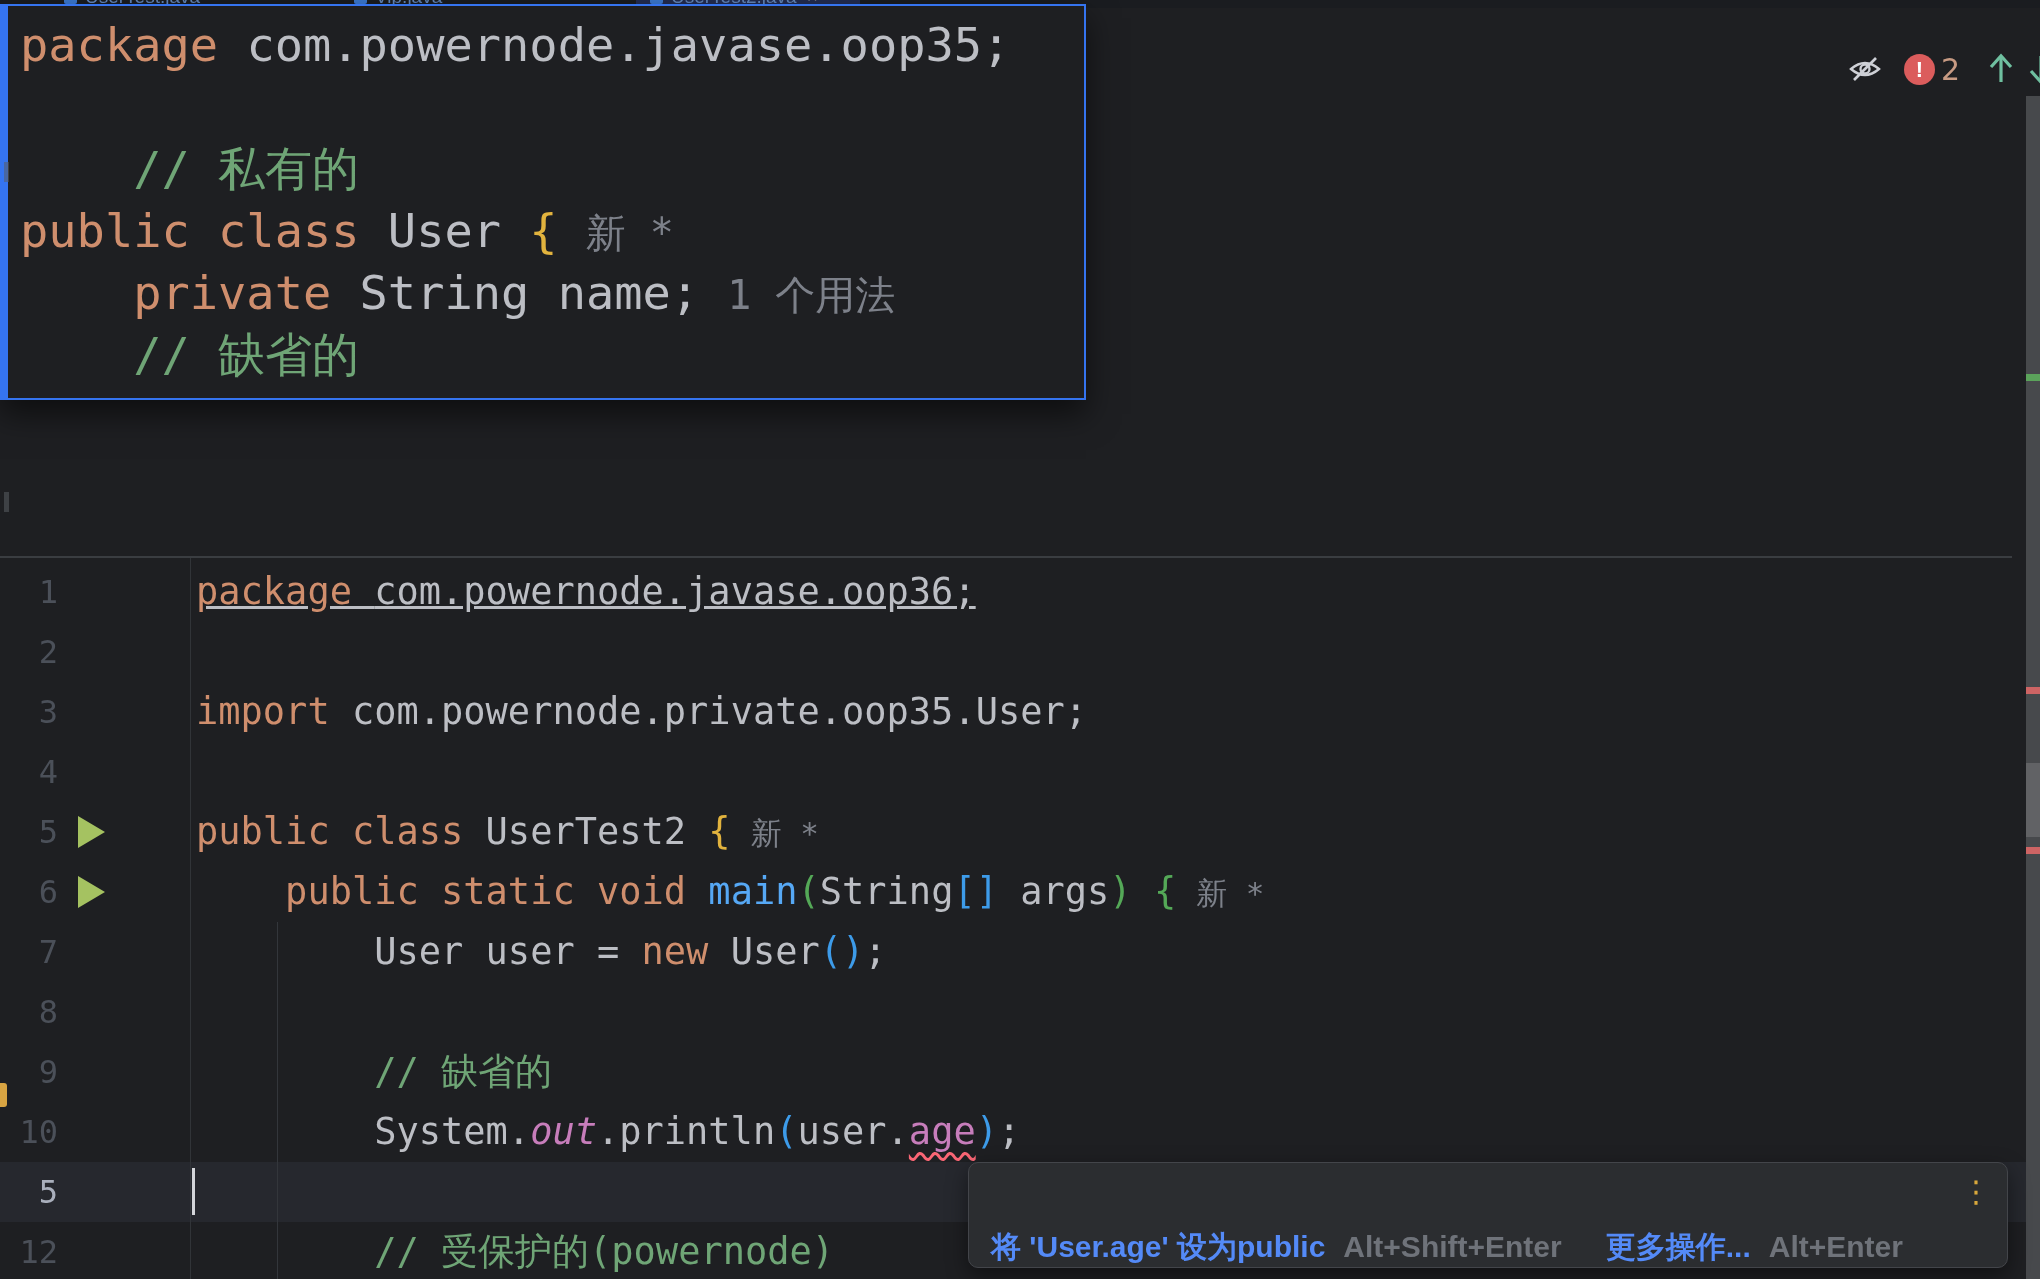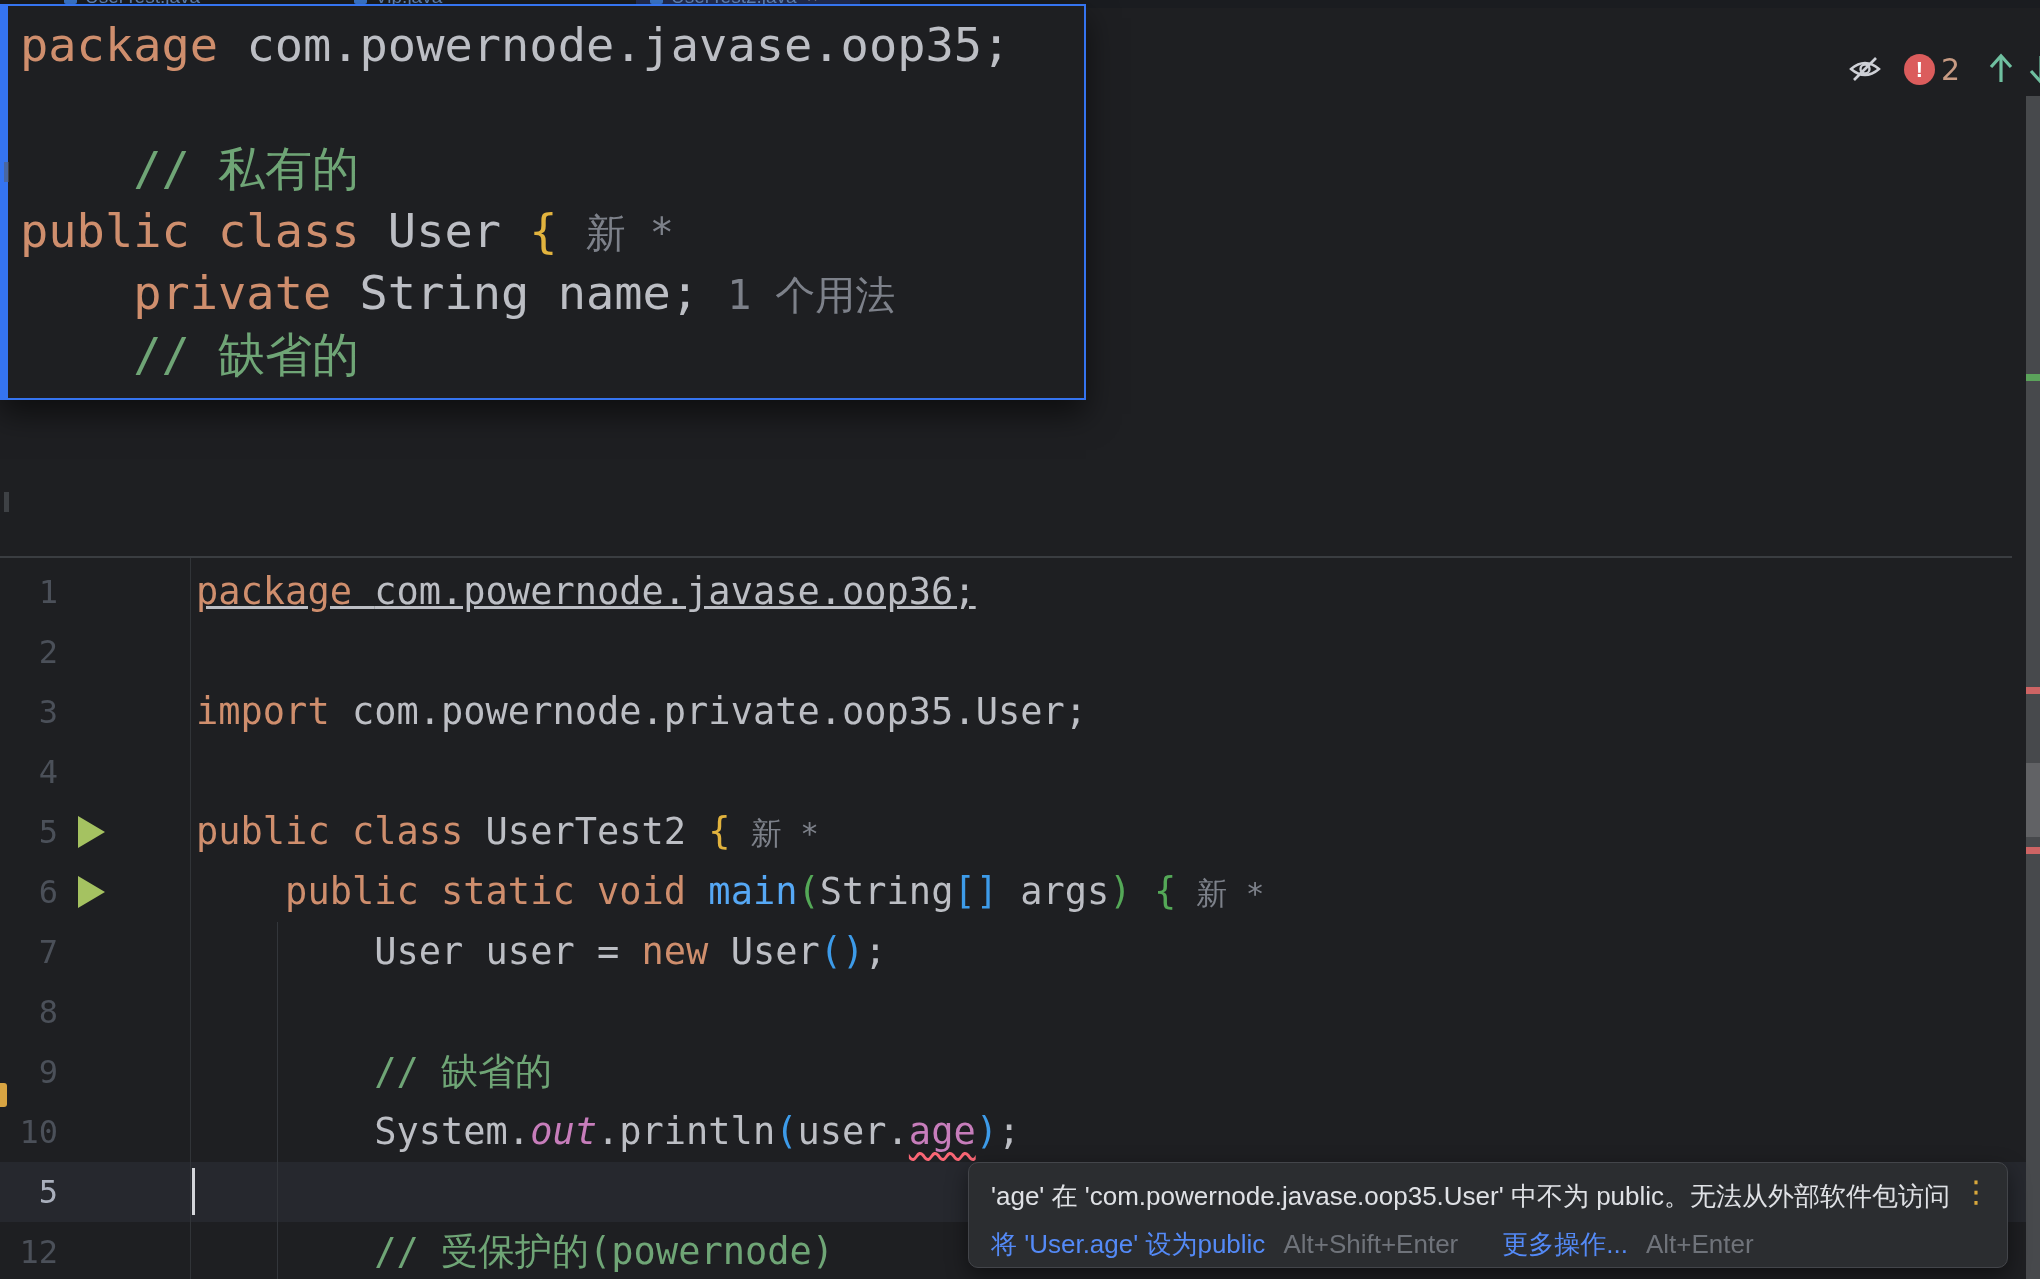--- a/index.html
+++ b/index.html
@@ -62,21 +62,21 @@
   #scrollbar{position:absolute;left:2026px;top:96px;width:14px;height:1183px;background:#47494C;z-index:6;}
   .smark{position:absolute;left:0;width:14px;height:7px;}
   #sthumb{position:absolute;left:0;top:667px;width:14px;height:74px;background:rgba(255,255,255,.14);}
 
   
   #tooltip{position:absolute;left:968px;top:1162px;width:1040px;height:106px;background:#2B2D30;
     border:1px solid #43454A;border-radius:10px;box-sizing:border-box;z-index:20;
     box-shadow:0 8px 22px rgba(0,0,0,.45);}
   #tt-msg{position:absolute;left:22px;top:16px;font-size:26px;color:#DFE1E5;white-space:nowrap;}
   #tt-kebab{position:absolute;right:16px;top:12px;font-size:30px;color:#D9A83C;cursor:pointer;line-height:34px;}
-  #tt-row2{position:absolute;left:22px;top:64px;font-size:26px;white-space:nowrap;}
+  #tt-row2{position:absolute;left:22px;top:64px;font-size:30px;white-space:nowrap;font-weight:bold;}
   .tt-link{color:#548AF7;cursor:pointer;}
   .tt-key{color:#6F737A;margin-left:18px;}
   .tt-more{margin-left:44px;}
 </style>
 </head>
 <body>
 
 <div id="stage">
 
   <div id="editor">
@@ -172,20 +172,19 @@
   </div>
 
   <div id="scrollbar">
     <div id="sthumb"></div>
   <div class="smark" style="top: 278px; background: rgb(91, 163, 91);"></div>
       <div class="smark" style="top: 591px; background: rgb(206, 100, 100);"></div>
       <div class="smark" style="top: 751px; background: rgb(206, 100, 100);"></div>
     </div>
 
   <div id="tooltip">
-    <div id="tt-msg">'age' 在 'com.powernode.javase.oop35.User' 中不为 public。无法从外部软件包访问</div>
     <div id="tt-kebab">⋮</div>
     <div id="tt-row2">
       <span class="tt-link">将 'User.age' 设为public</span><span class="tt-key">Alt+Shift+Enter</span><span class="tt-link tt-more">更多操作...</span><span class="tt-key">Alt+Enter</span>
     </div>
   </div>
 
 </div>
 
 </body></html>

